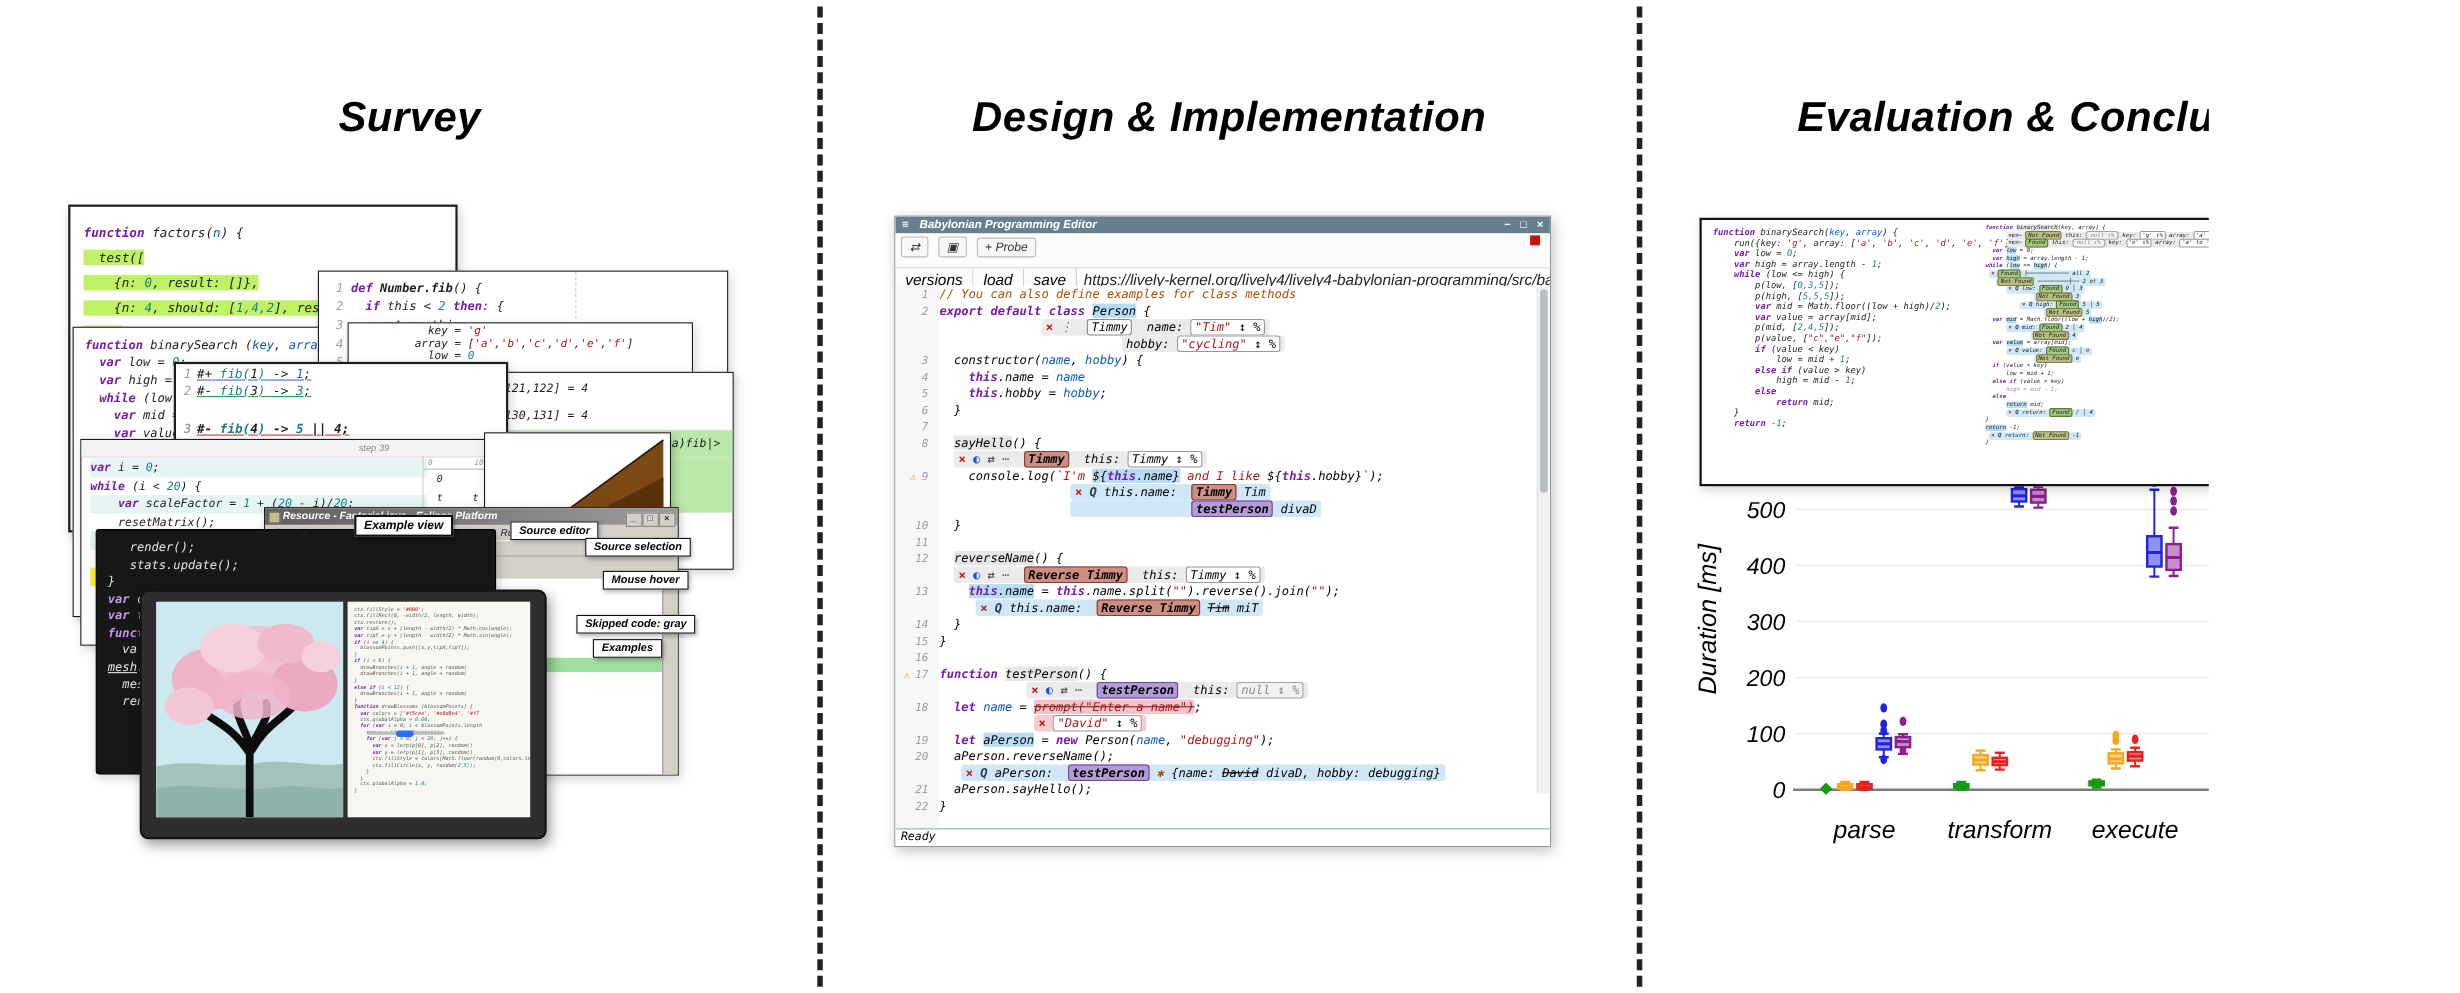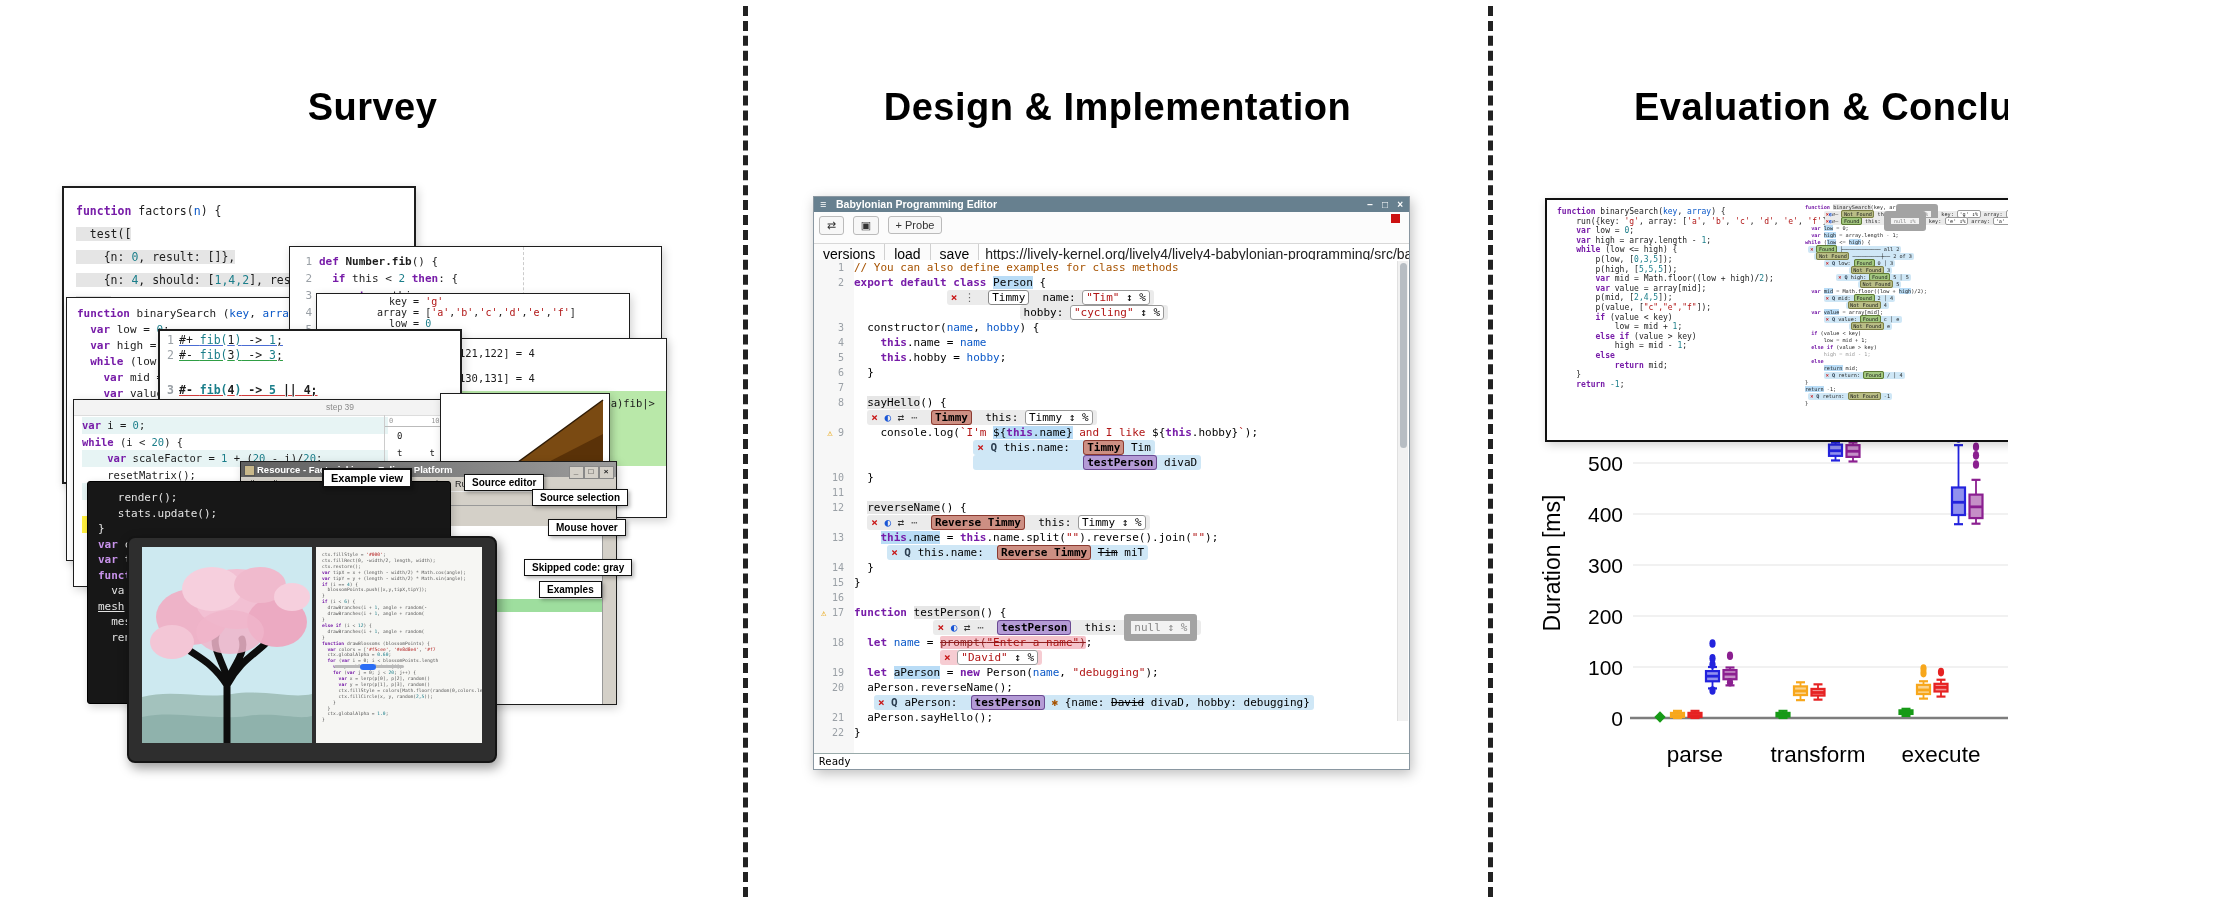--- a/index.html
+++ b/index.html
@@ -1,17 +1,17 @@
 <!DOCTYPE html>
 <html><head>
 <meta charset="utf-8">
 <style>
   html,body{margin:0;padding:0;background:#fff;}
   .stage{position:relative;width:2008px;height:903px;background:#fff;overflow:hidden;
-         font-family:"Liberation Sans",sans-serif;}
+         font-family:"Liberation Sans",sans-serif;font-style:italic;}
   .sep{position:absolute;top:6px;bottom:6px;width:0;border-left:5px dashed #222;}
   .panel-title{position:absolute;top:86px;width:745px;text-align:center;margin:0;
          font-size:38px;font-weight:bold;color:#000;letter-spacing:.5px;}
   
   .win{position:absolute;background:#fff;border:2px solid #1d1d1d;overflow:hidden;
        box-shadow:2px 3px 9px rgba(0,0,0,.18);}
   .win-thin{border-width:1.5px;}
   .code{white-space:pre;font-family:"DejaVu Sans Mono",monospace;color:#1c1c1c;}
   .row{white-space:pre;}
   .gut{display:inline-block;color:#9aa0a6;text-align:right;}
@@ -33,26 +33,26 @@
   .tk-hg{background:#e6e6e6;text-align:right;}
   .tk-u{text-decoration:underline;}
   .tk-sp{background:#f5c3ca;text-decoration:line-through;color:#8d1d1d;border-radius:2px;}
   .tk-cr,.tk-cp,.tk-cf,.tk-cn,.tk-bt,.tk-fd,.tk-fg{border-radius:3px;padding:0 3px;}
   .tk-cr{background:#cd8f83;border:1px solid #8a3a30;font-weight:bold;}
   .tk-cp{background:#b49bd6;border:1px solid #6a4a91;font-weight:bold;}
   .tk-cf{background:#a3c87f;border:1px solid #5d7a35;}
   .tk-cn{background:#b9bd85;border:1px solid #7c7f45;}
   .tk-bt{background:#fff;border:1px solid #888;}
   .tk-fd{background:#fff;border:1px solid #999;}
-  .tk-fg{background:#f2f2f2;border:7px solid #a3a3a3;color:#888;}
+  .tk-fg{background:#f2f2f2;border:1px solid #a3a3a3;color:#888;}
   .tk-bg,.tk-bb,.tk-bp{display:inline-block;border-radius:3px;padding:0 4px;}
   .tk-bg{background:#ebebeb;}
   .tk-bb{background:#cfe7f6;}
   .tk-bp{background:#f6ccd2;}
-  .r-sel span{background:#e5e5e5;}
+  .r-sel span{background:#bef264;}
   .r-grn{background:#b9e8a9;}
   .r-cy{background:#e7f4f4;}
   .r-yel{background:#ffef3e;}
   .r-ulb{text-decoration:underline;text-decoration-color:#4a6cd4;}
   .r-ulg{text-decoration:underline;text-decoration-color:#2f9e44;}
   .r-ulr{text-decoration:underline;text-decoration-color:#d43a3a;font-weight:bold;margin-top:20px;}
   
   #win-factors{left:62px;top:186px;width:350px;height:294px;}
   #win-factors .code{font-size:11.5px;line-height:23px;padding:12px 0 0 12px;}
   #win-binarysearch{left:66px;top:297px;width:540px;height:262px;}

